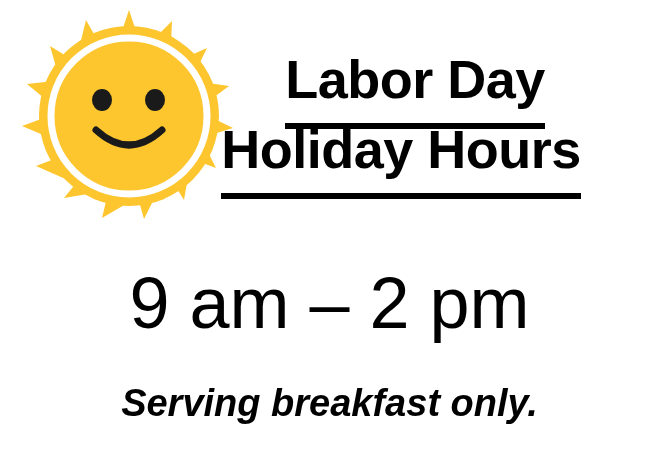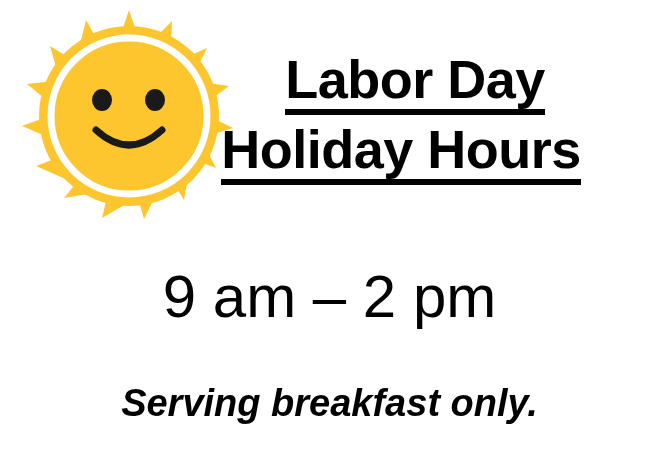--- a/index.html
+++ b/index.html
@@ -37,39 +37,39 @@
     font-family: "Liberation Sans", sans-serif;
     font-weight: bold;
     font-size: 54px;
     line-height: 1.03;
     color: #000000;
     letter-spacing: -0.5px;
     white-space: nowrap;
   }
   .headline .underlined {
     border-bottom: 6px solid #000000;
-    padding-bottom: 1px;
+    padding-bottom: 15px;
     display: inline-block;
   }
   .line2-wrap {
     position: absolute;
     left: 136px;
     top: 52px;
     width: 530px;
     text-align: center;
   }
   .hours {
     position: absolute;
     left: 0;
     top: 262px;
     width: 659px;
     text-align: center;
     font-family: "Liberation Sans", sans-serif;
     font-weight: normal;
-    font-size: 60px;
+    font-size: 72px;
     color: #000000;
     letter-spacing: 0px;
   }
   .note {
     position: absolute;
     left: 0;
     top: 382px;
     width: 659px;
     text-align: center;
     font-family: "Liberation Sans", sans-serif;

